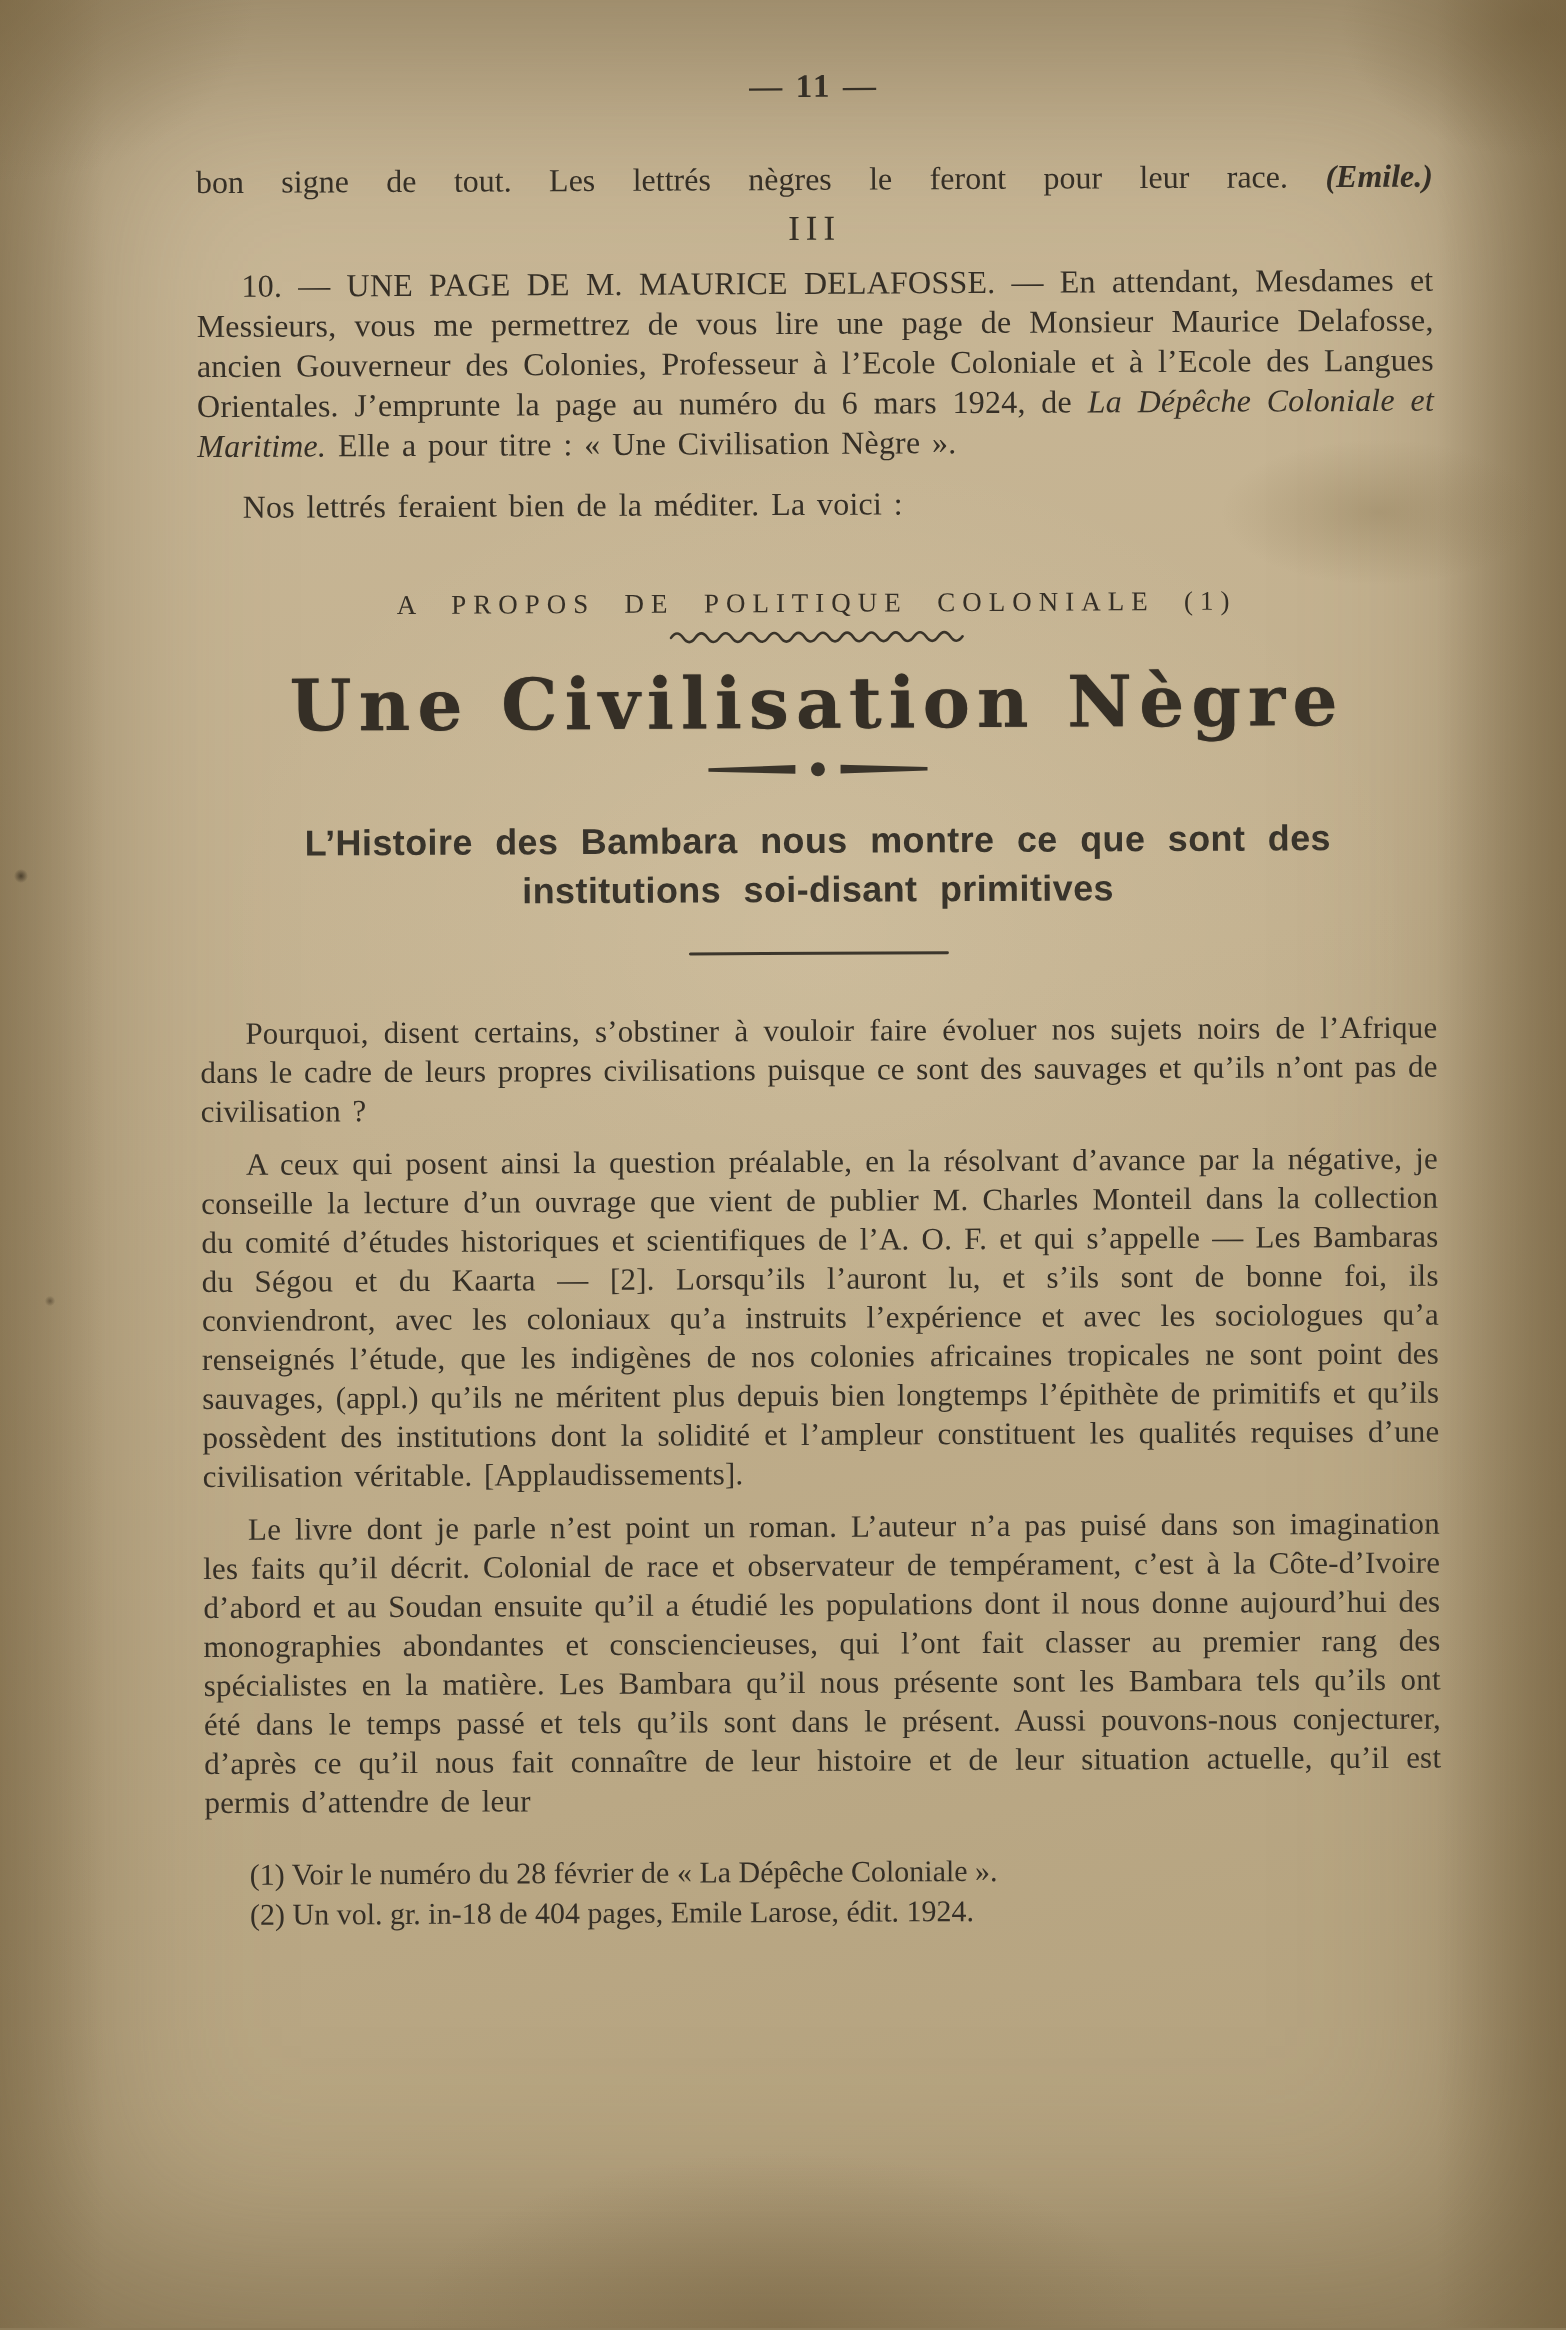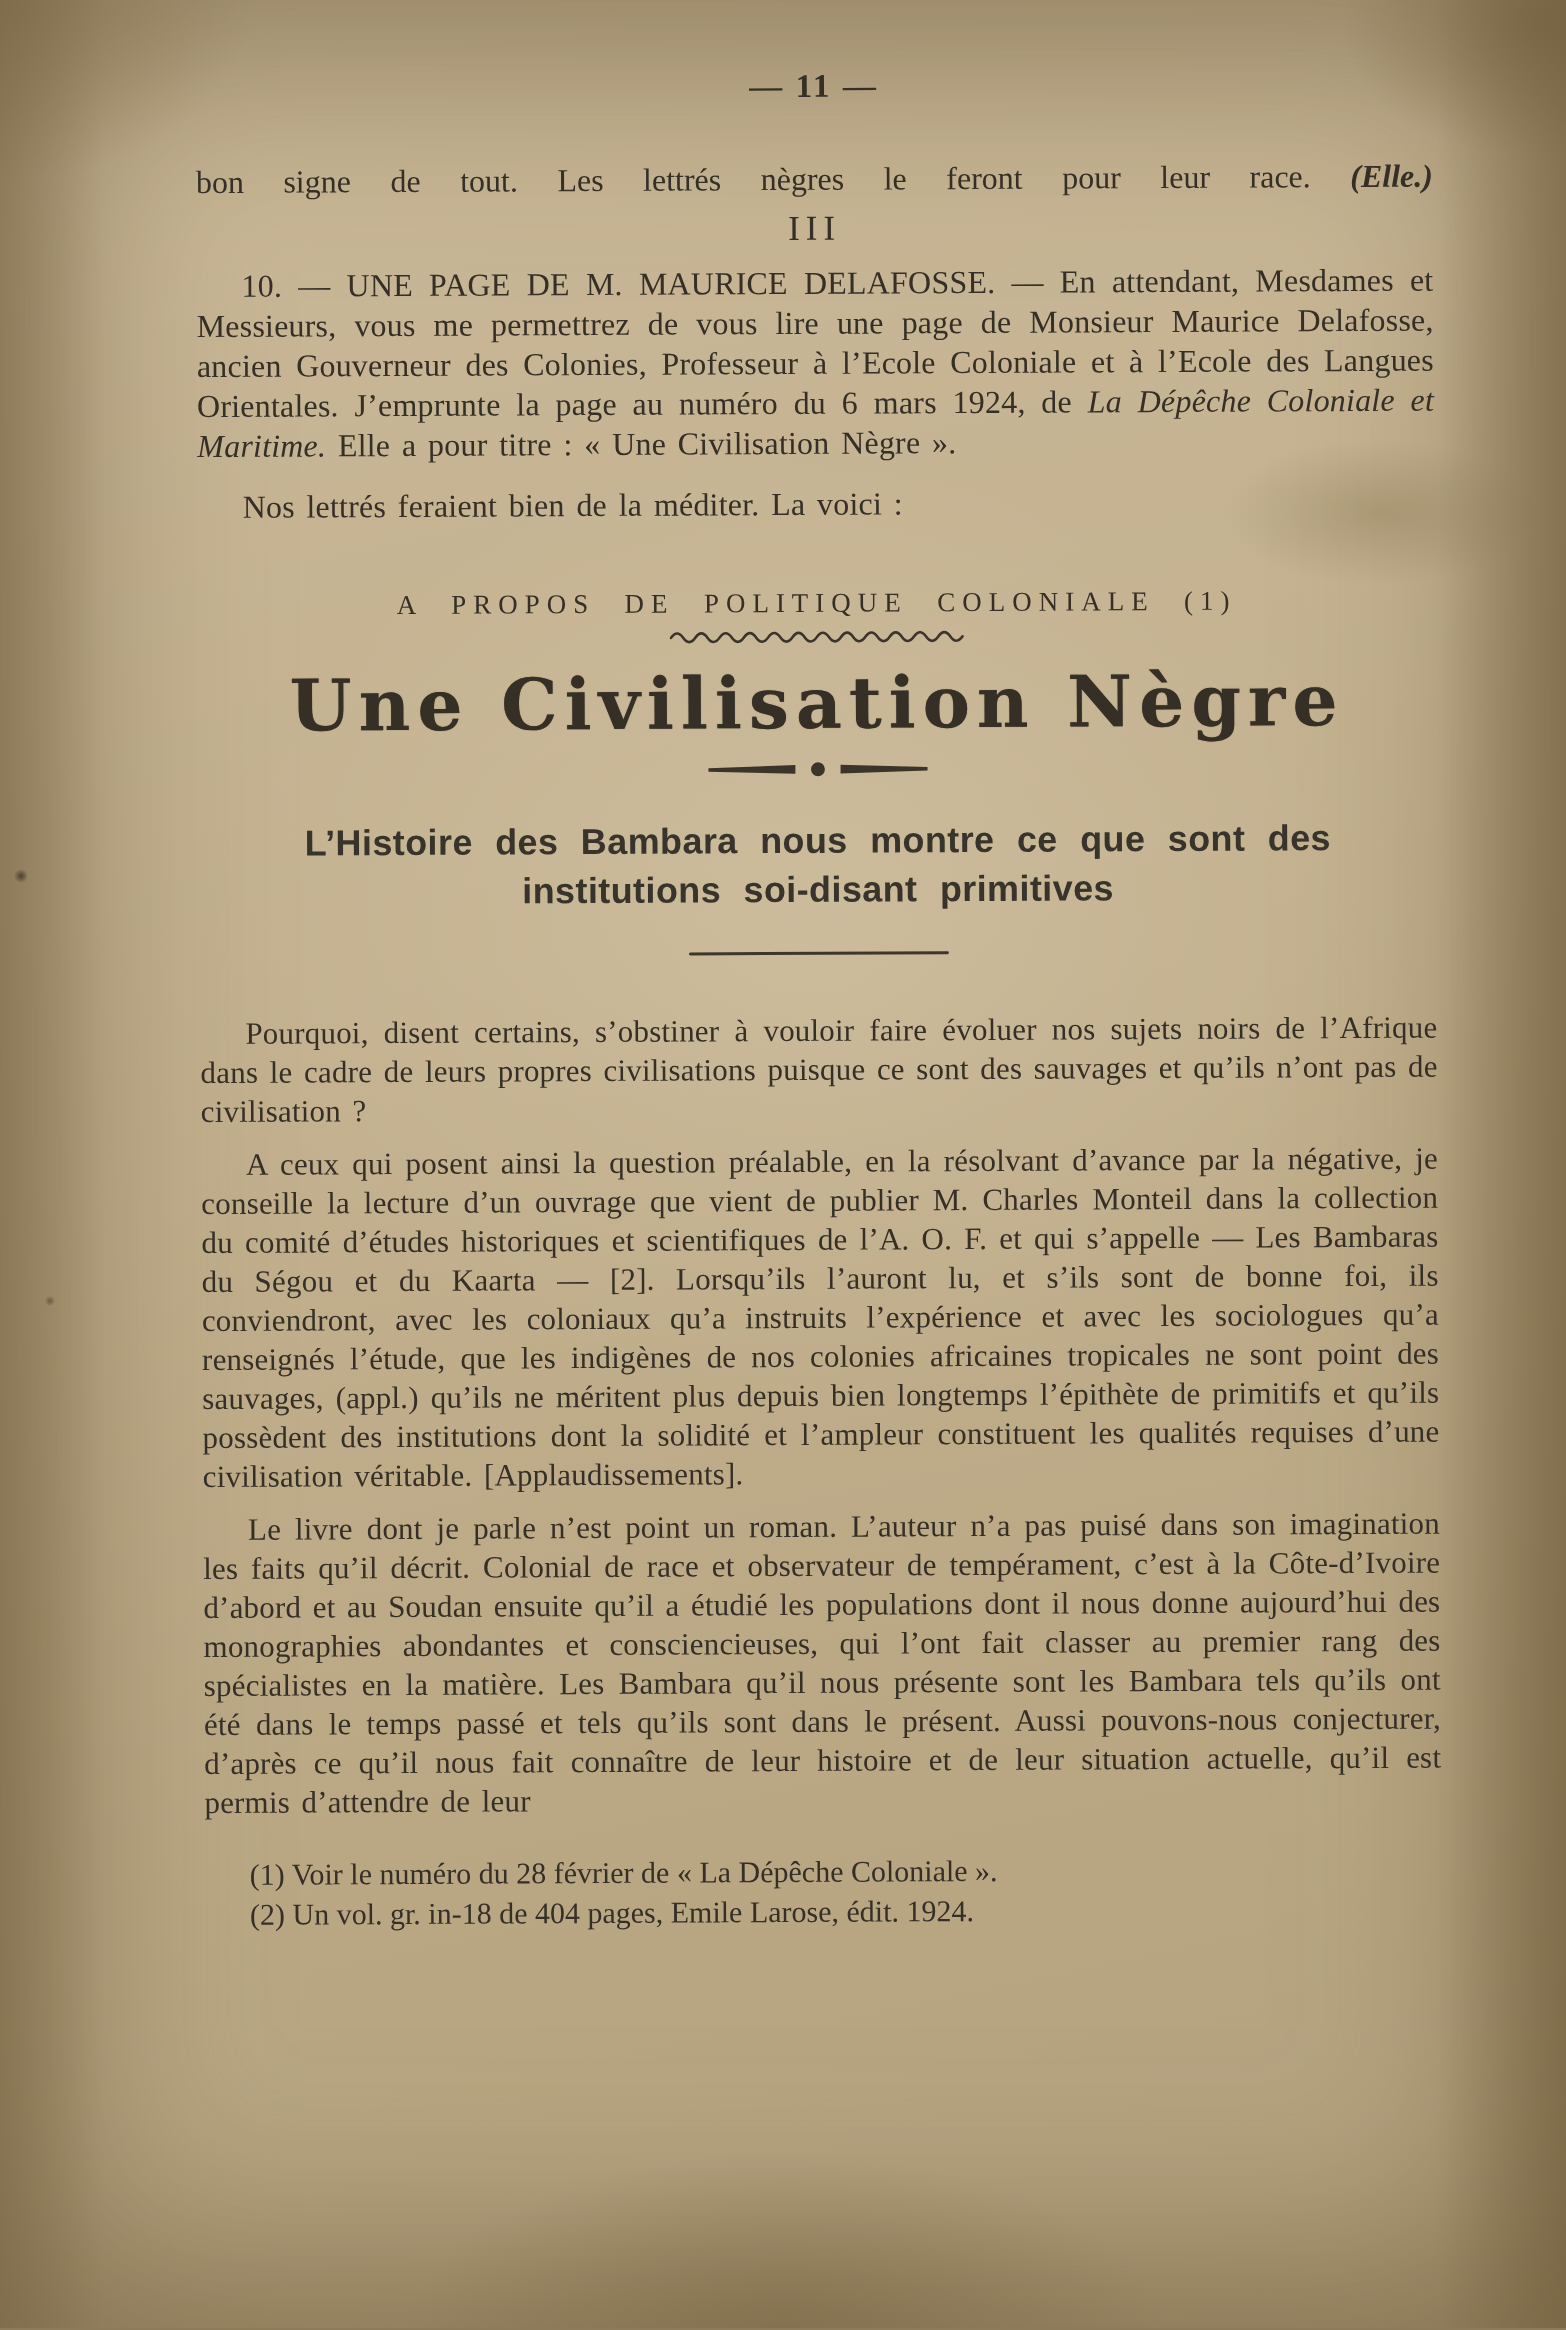--- a/index.html
+++ b/index.html
@@ -81,21 +81,21 @@
 </head>
 <body>
 
 <div class="sheet">
   <div class="texture"></div>
 
   <div class="content">
 
     <div class="pagenum">— 11 —</div>
 
-    <p class="frag"><span>bon signe de tout. Les lettrés nègres le feront pour leur race. </span><span class="bi">(Elle.)</span></p>
+    <p class="frag"><span>bon signe de tout. Les lettrés nègres le feront pour leur race. </span><span class="bi">(Emile.)</span></p>
 
     <div class="numeral">III</div>
 
     <p class="para indent"><span>10. — UNE PAGE DE M. MAURICE DELAFOSSE. — En attendant, Mesdames et Messieurs, vous me permettrez de vous lire une page de Monsieur Maurice Delafosse, ancien Gouverneur des Colonies, Professeur à l’Ecole Coloniale et à l’Ecole des Langues Orientales. J’emprunte la page au numéro du 6 mars 1924, de </span><span class="it">La Dépêche Coloniale et Maritime.</span><span> Elle a pour titre : « Une Civilisation Nègre ».</span></p>
 
     <p class="para indent closing">Nos lettrés feraient bien de la méditer. La voici :</p>
 
     <div class="kicker">A PROPOS DE POLITIQUE COLONIALE (1)</div>
 
     <div class="squiggle">

